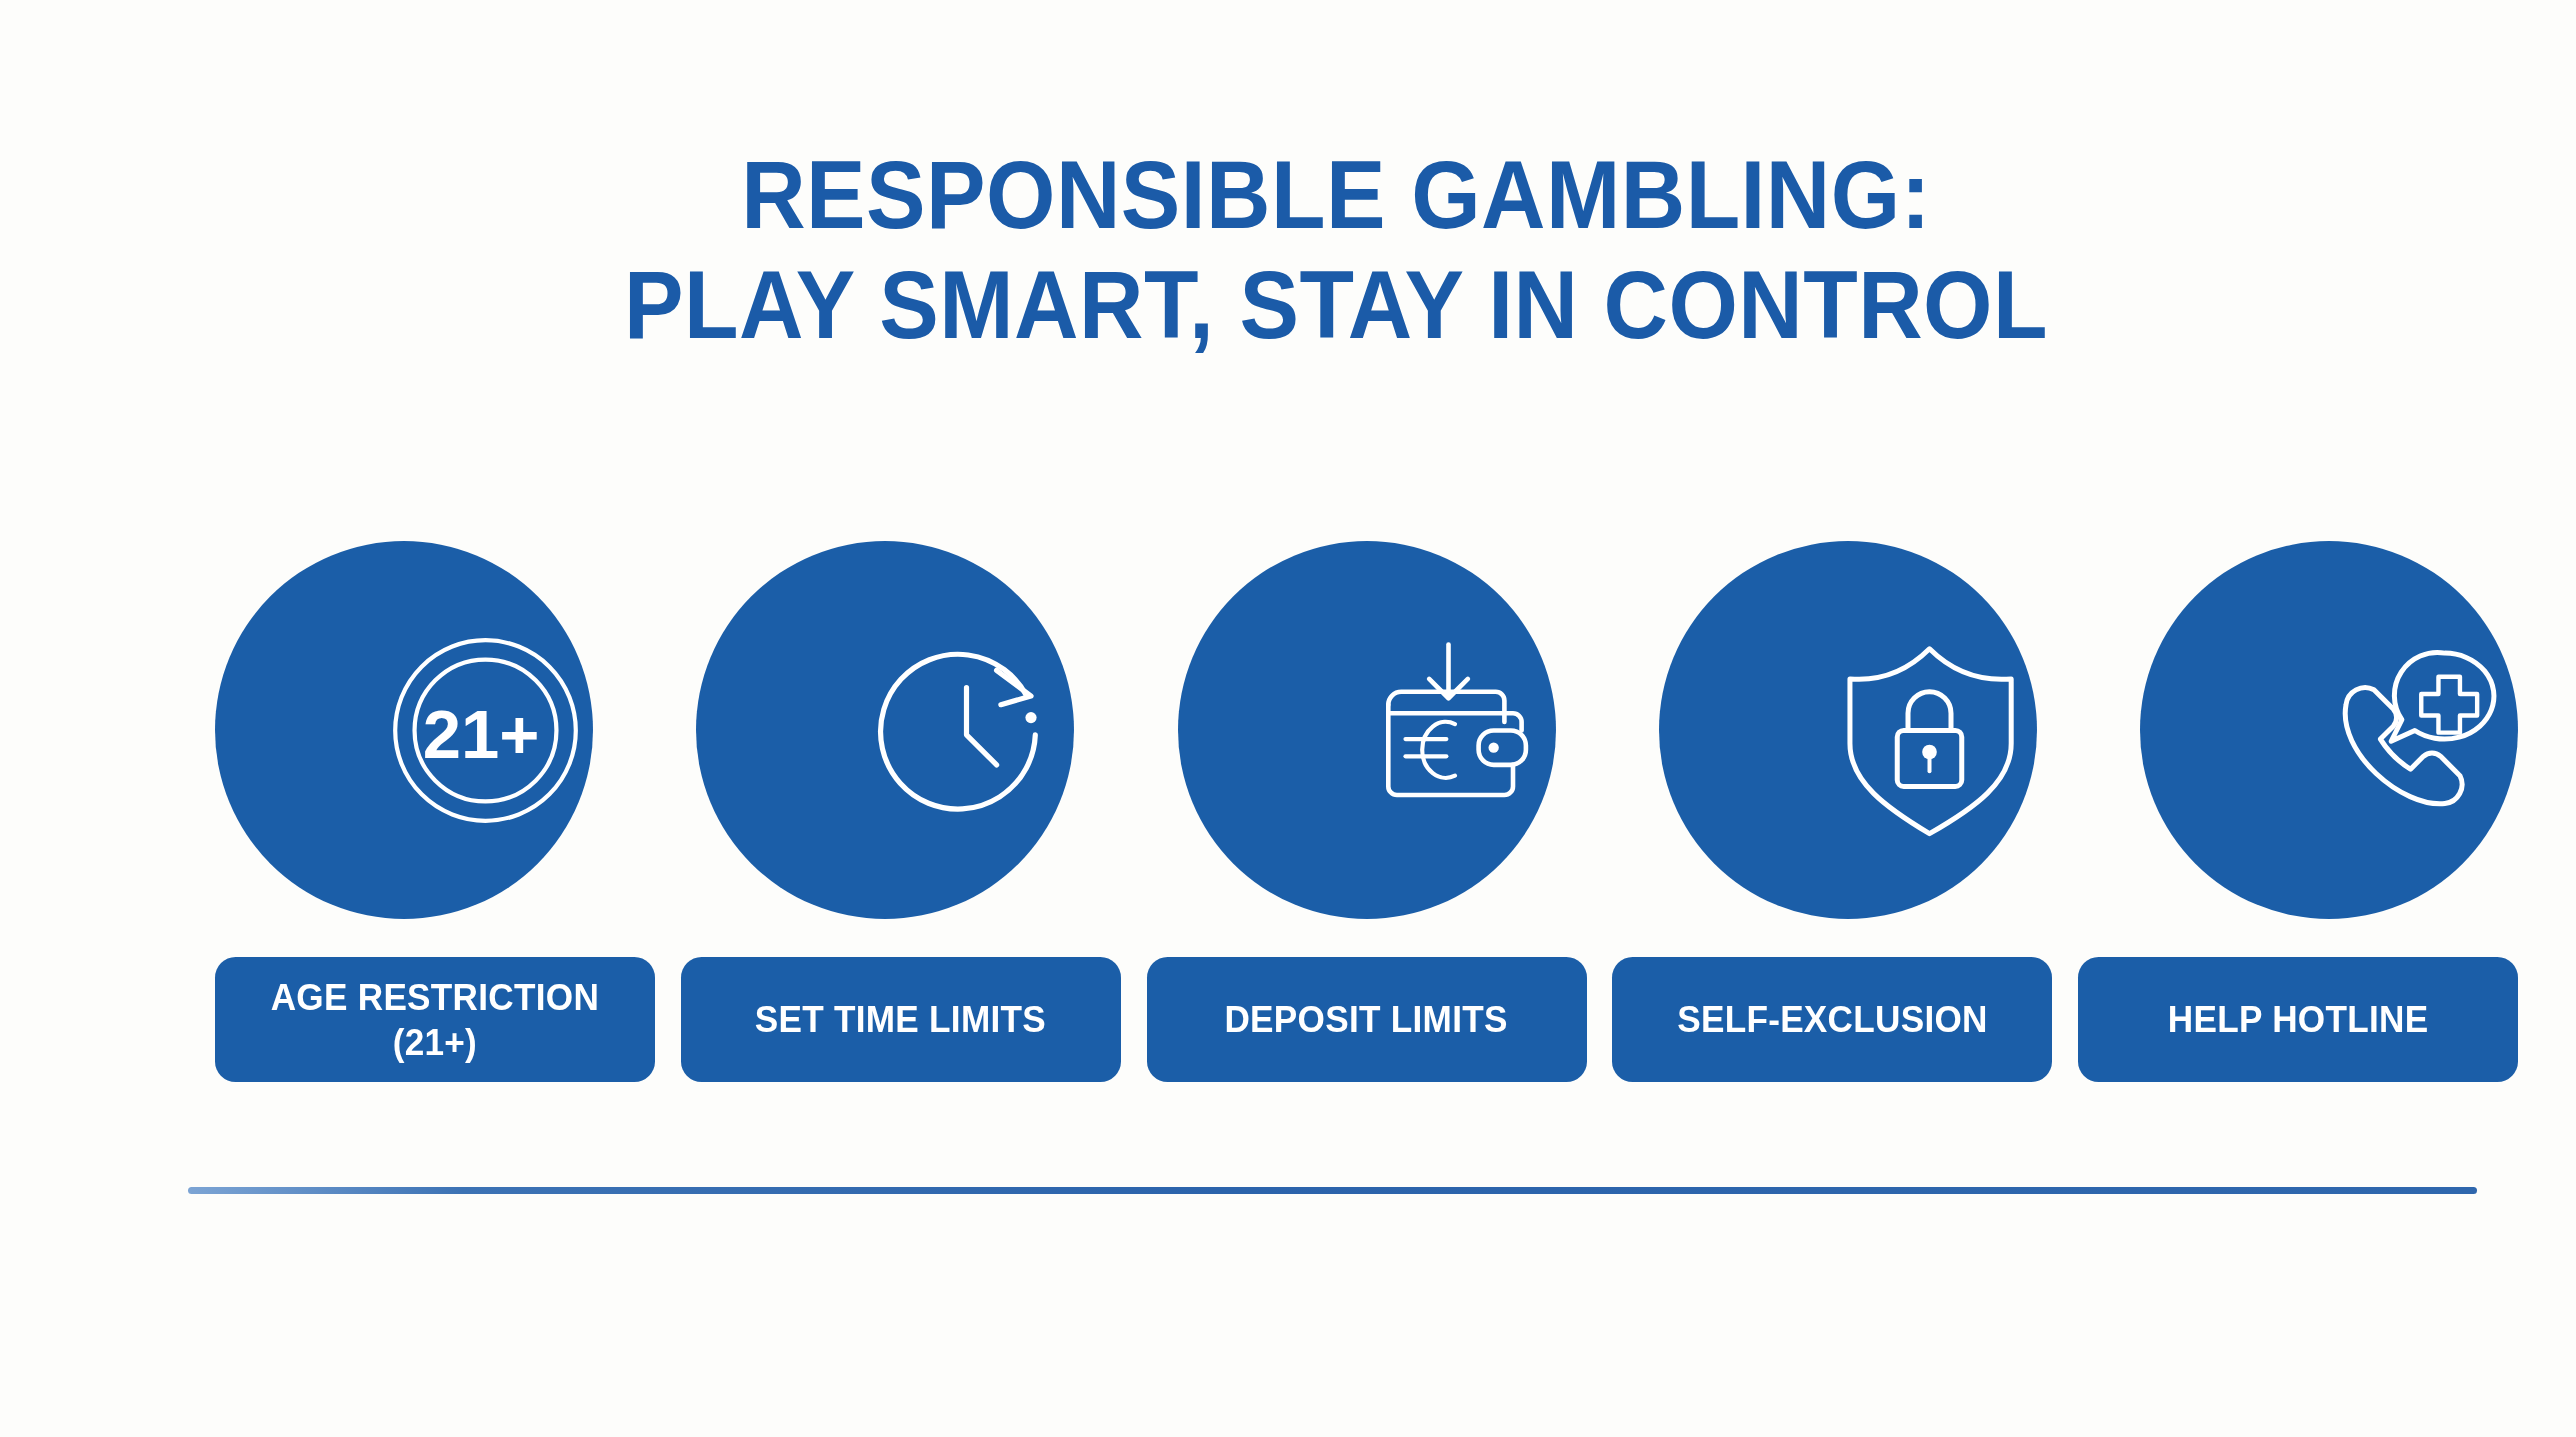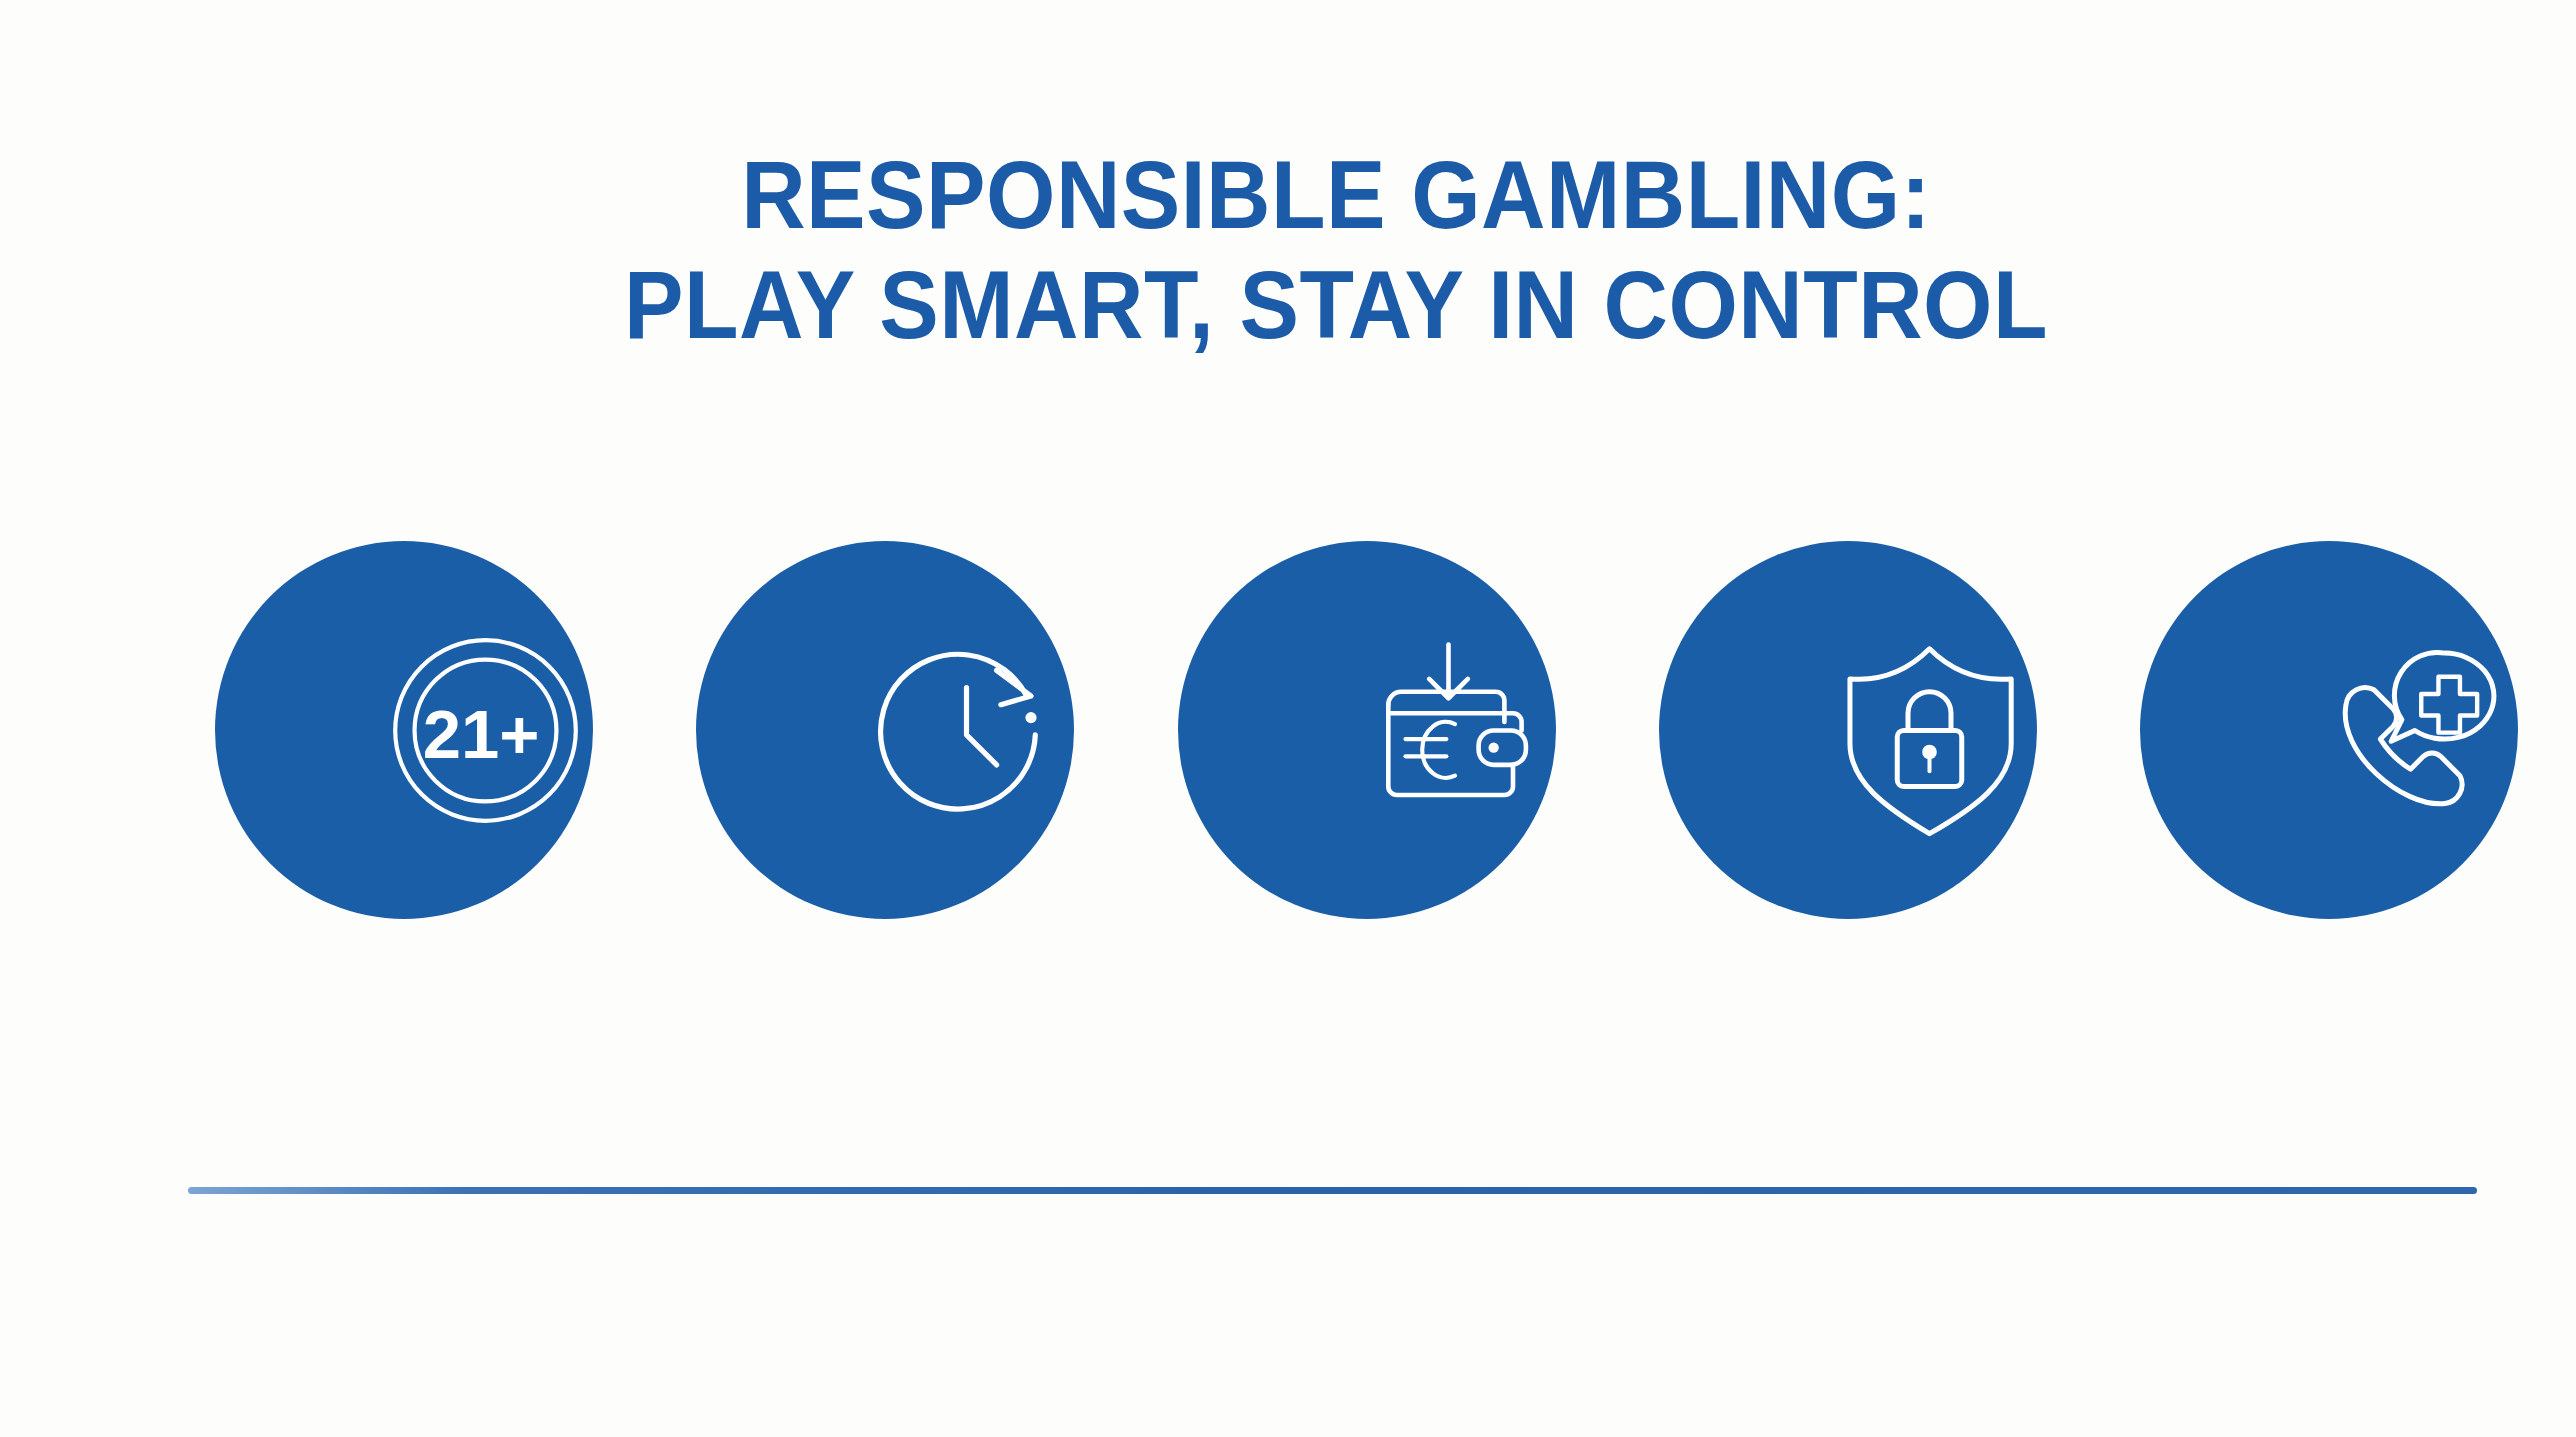--- a/index.html
+++ b/index.html
@@ -184,17 +184,35 @@
         <path d="M20 38 a9 9 0 0 1 13 -7 l9 9 a6 6 0 0 1 0 8 l-6 6 a44 44 0 0 0 14 14 l6 -6 a6 6 0 0 1 8 0 l9 9 a9 9 0 0 1 -7 13 C46 86 16 60 20 38 Z" fill="none" stroke="#ffffff" stroke-width="5" stroke-linejoin="round"></path>
 
         <path d="M66 14 a23 20 0 1 1 -14 36 l-11 5 l5 -10 A20 20 0 0 1 66 14 Z" fill="none" stroke="#ffffff" stroke-width="5" stroke-linejoin="round"></path>
 
         <path d="M63 25 h10 v8 h8 v10 h-8 v8 h-10 v-8 h-8 v-10 h8 Z" fill="none" stroke="#ffffff" stroke-width="4.4" stroke-linejoin="round"></path>
       </svg>
     </div>
 
   </div>
 
+  <div class="label-row">
+    <div class="label-pill">
+      <span class="pill-text">AGE RESTRICTION
+(21+)</span>
+    </div>
+    <div class="label-pill">
+      <span class="pill-text">SET TIME LIMITS</span>
+    </div>
+    <div class="label-pill">
+      <span class="pill-text">DEPOSIT LIMITS</span>
+    </div>
+    <div class="label-pill">
+      <span class="pill-text">SELF-EXCLUSION</span>
+    </div>
+    <div class="label-pill">
+      <span class="pill-text">HELP HOTLINE</span>
+    </div>
+  </div>
 
   <div class="divider"></div>
 
 </div>
 
 
 </body></html>

